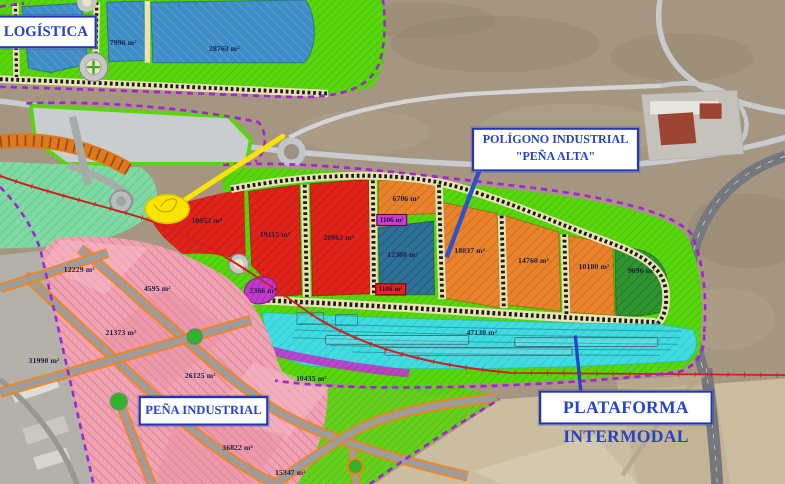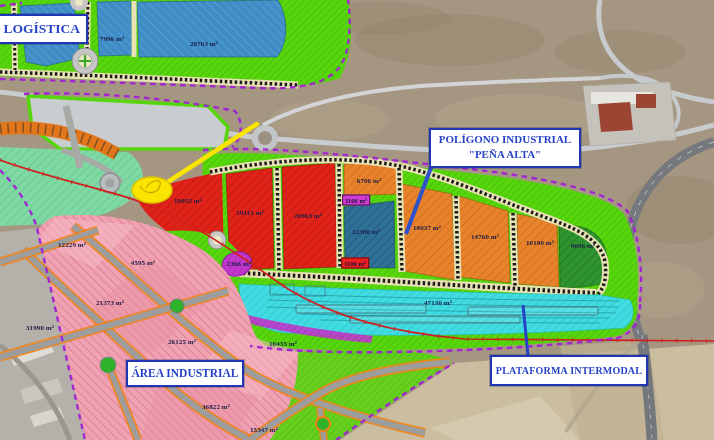--- a/index.html
+++ b/index.html
@@ -266,22 +266,22 @@
 <div class="alabel" style="left:143px;top:263px;">4595 m²</div>
 <div class="alabel" style="left:110px;top:303px;">21373 m²</div>
 <div class="alabel" style="left:40px;top:328px;">31990 m²</div>
 <div class="alabel" style="left:182px;top:342px;">26125 m²</div>
 <div class="alabel" style="left:283px;top:344px;">10435 m²</div>
 <div class="alabel" style="left:216px;top:407px;">36822 m²</div>
 <div class="alabel" style="left:264px;top:430px;">15347 m²</div>
 
 <div class="callout" style="left:-24px;top:14px;width:102px;height:26px;line-height:26px;font-size:13.5px;text-align:right;padding-right:6px;">LOGÍSTICA</div>
 
-<div class="callout" style="left:429px;top:128px;width:148px;height:34px;font-size:11px;line-height:15px;padding-top:2px;">
+<div class="callout" style="left:429px;top:116px;width:148px;height:34px;font-size:11px;line-height:15px;padding-top:2px;">
   <span>POLÍGONO INDUSTRIAL</span>
   <span class="l2">"PEÑA ALTA"</span>
 </div>
 
-<div class="callout" style="left:126px;top:360px;width:114px;height:23px;line-height:23px;font-size:11.5px;">ÁREA INDUSTRIAL</div>
-
-<div class="callout" style="left:490px;top:355px;width:154px;height:27px;line-height:27px;font-size:10px;letter-spacing:.2px;">PLATAFORMA INTERMODAL</div>
+<div class="callout" style="left:126px;top:360px;width:114px;height:23px;line-height:23px;font-size:11.5px;">PEÑA INDUSTRIAL</div>
+
+<div class="callout" style="left:490px;top:355px;width:154px;height:27px;line-height:27px;font-size:16px;letter-spacing:.2px;">PLATAFORMA INTERMODAL</div>
 
 </div>
 
 </body></html>

